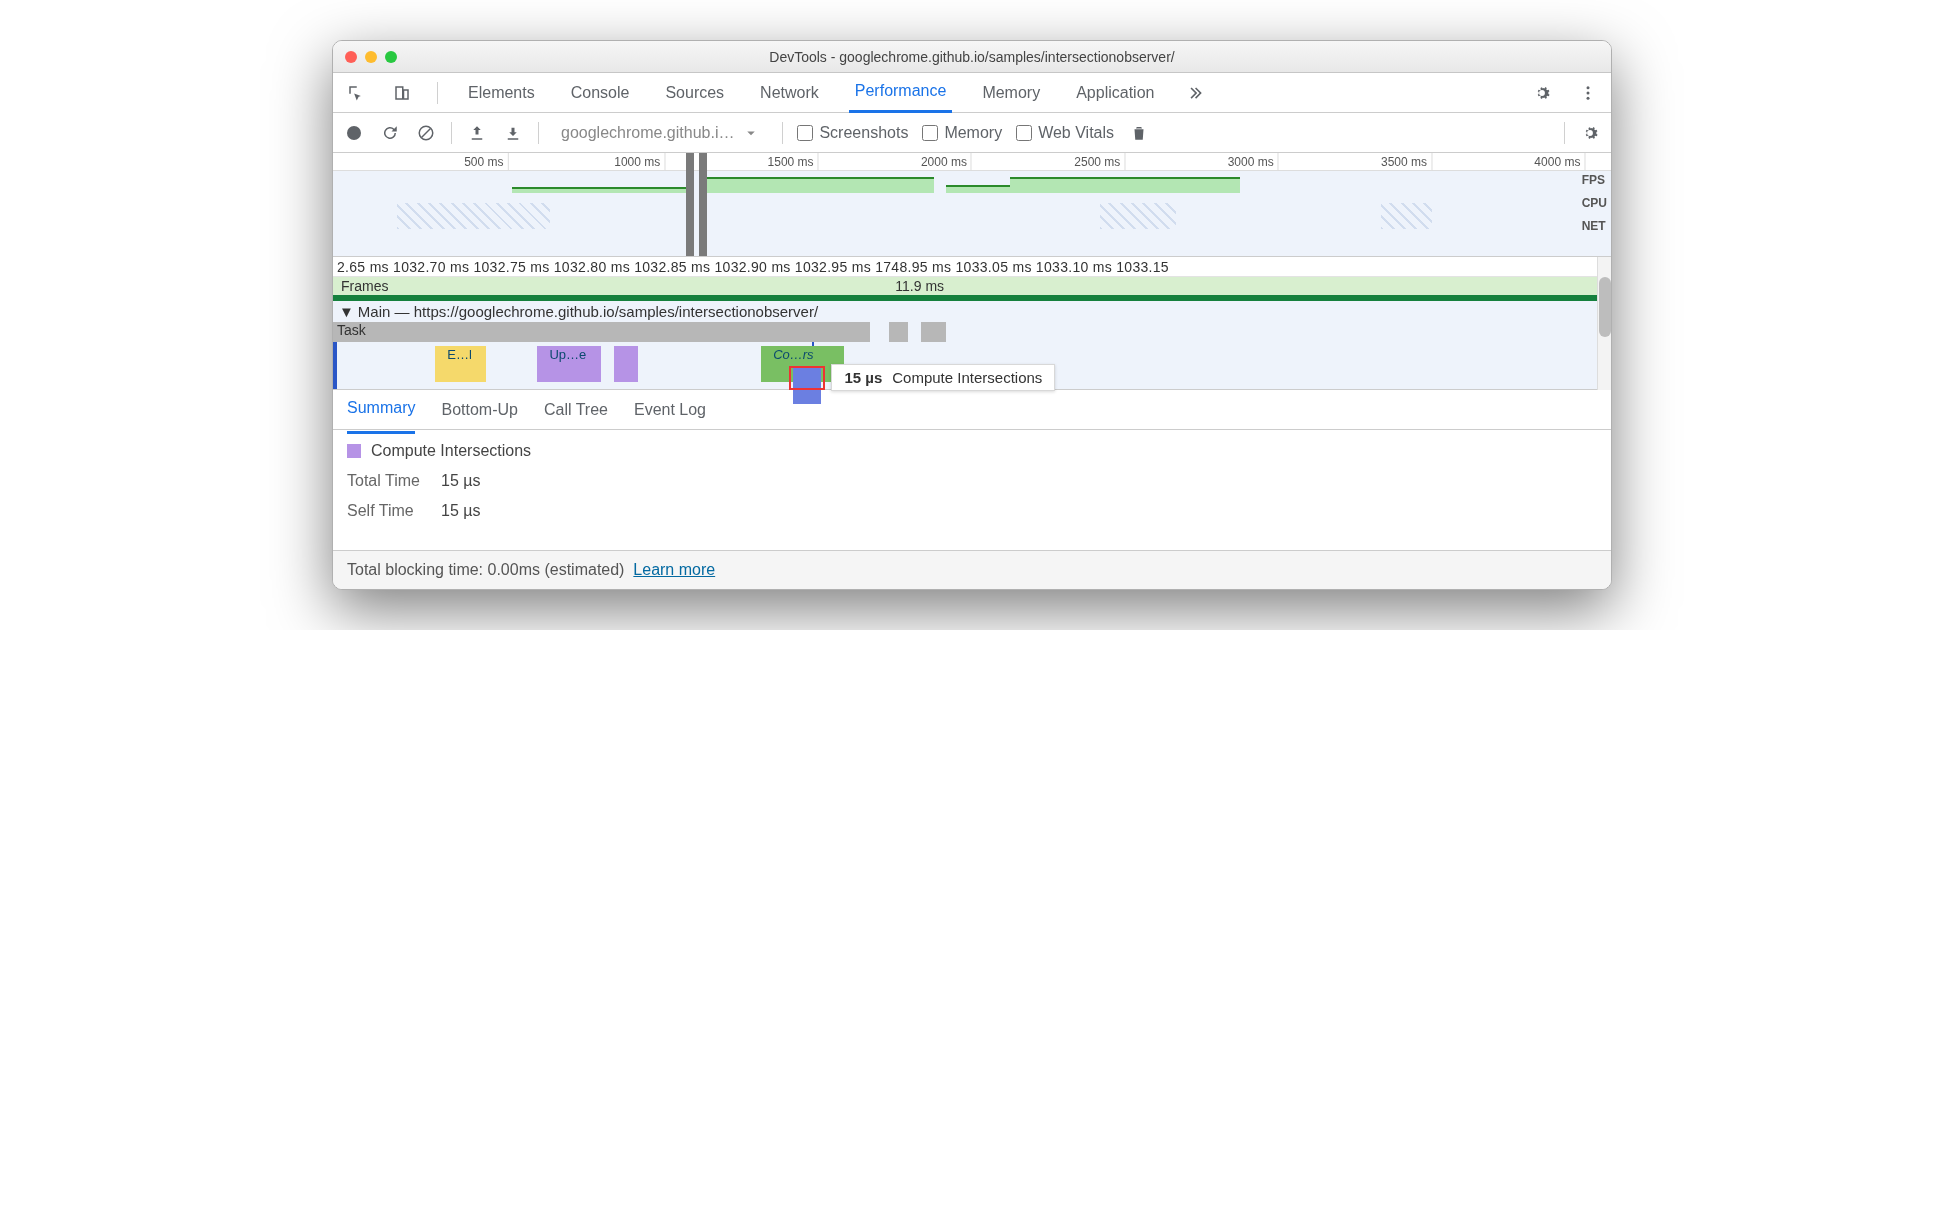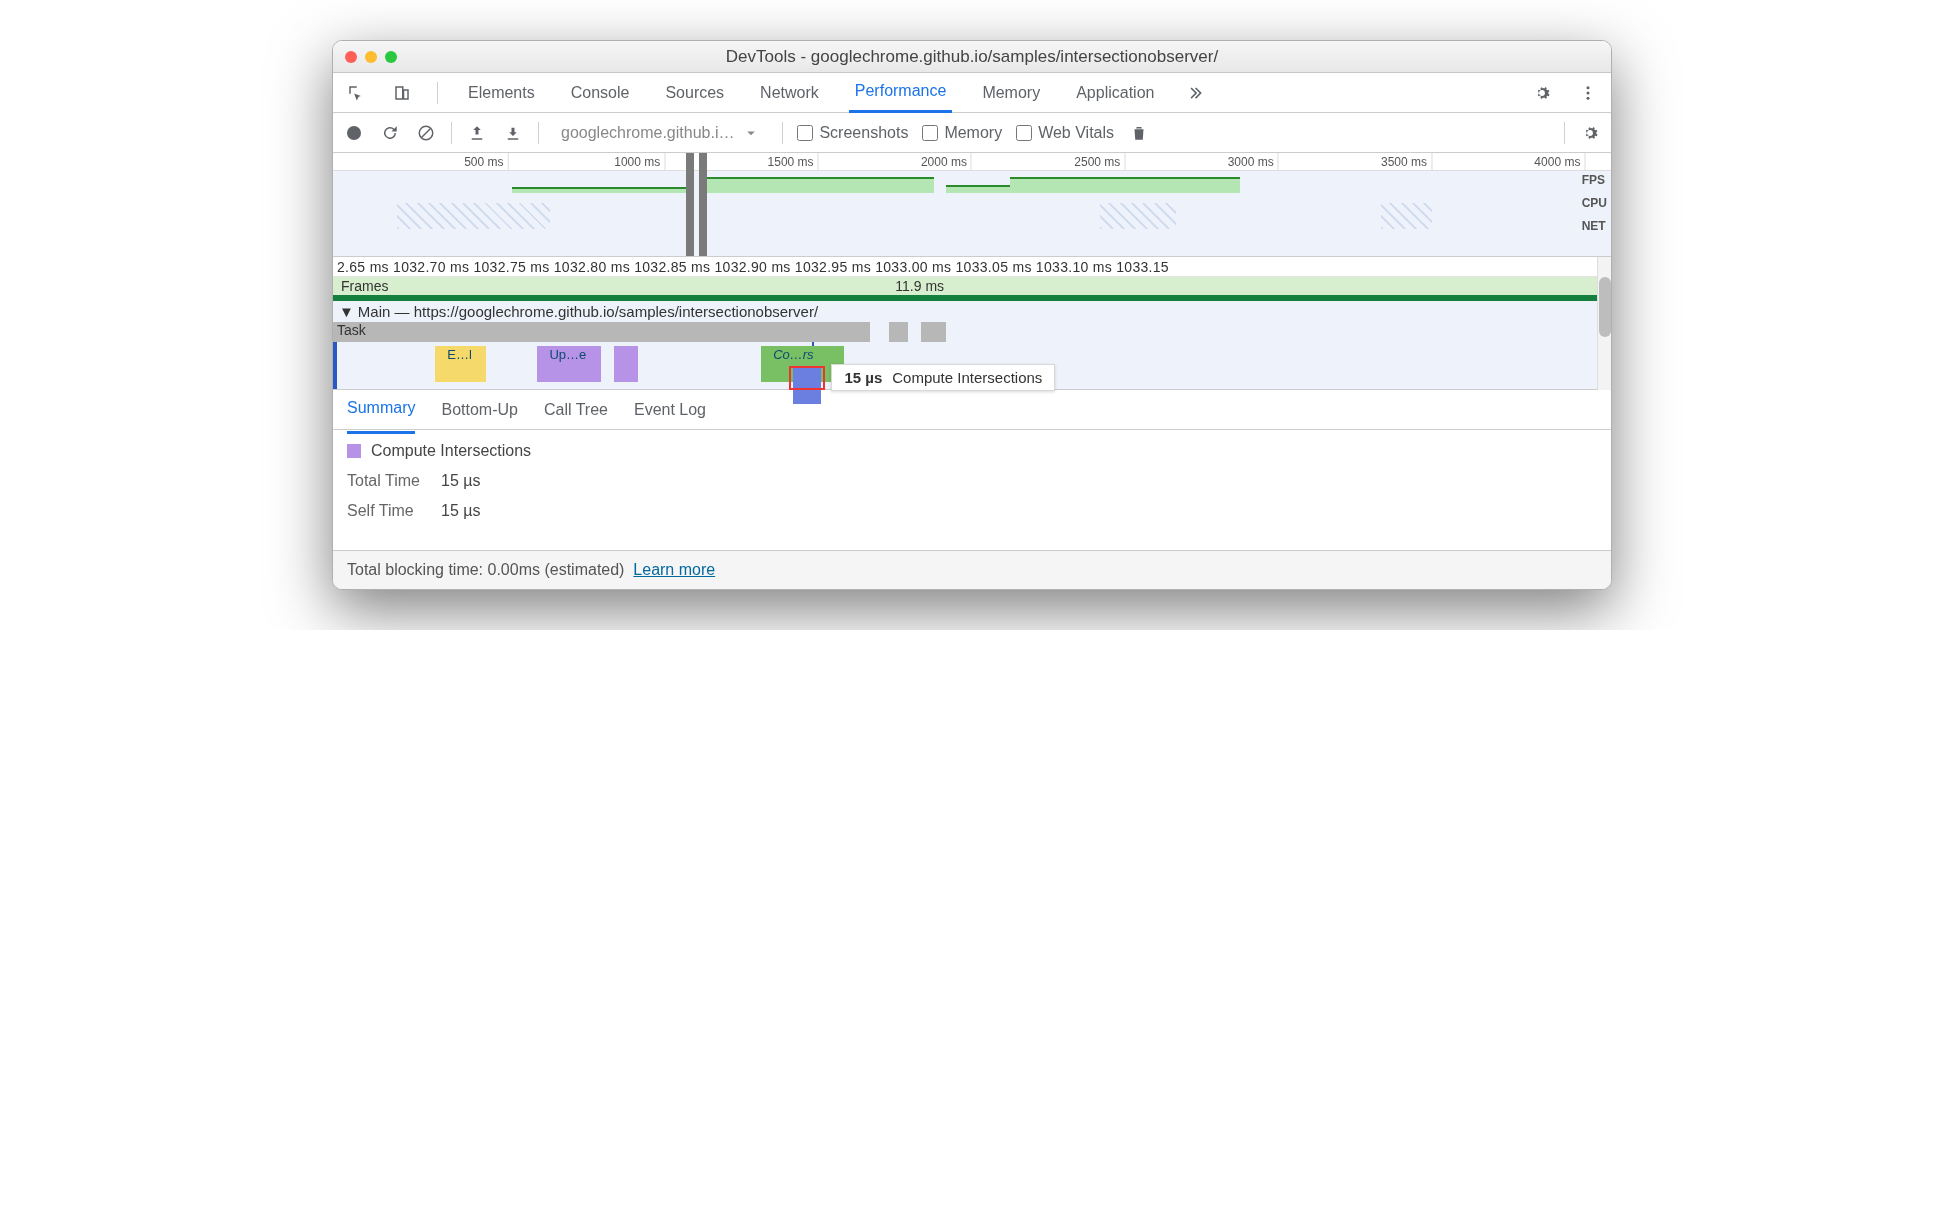--- a/index.html
+++ b/index.html
@@ -5,21 +5,21 @@
   * { margin:0; padding:0; box-sizing:border-box; }
   body { font-family: "Helvetica Neue", Arial, sans-serif; background:#fff; color:#333; font-size:14px; }
 
   .shell { width:1280px; border:1px solid #b0b0b0; border-radius:10px; overflow:hidden; margin:40px auto; box-shadow:0 20px 60px rgba(0,0,0,0.5); background:#fff; }
 
   
   .titlebar { height:32px; background:linear-gradient(#f6f6f6,#e8e8e8); border-bottom:1px solid #c6c6c6; display:flex; align-items:center; position:relative; }
   .traffic { display:flex; gap:8px; margin-left:12px; }
   .dot { width:12px; height:12px; border-radius:50%; }
   .dot.red{background:#ff5f57;} .dot.yellow{background:#febc2e;} .dot.green{background:#28c840;}
-  .titlebar-title { position:absolute; left:0; right:0; text-align:center; font-size:17px; color:#444; font-weight:500; pointer-events:none; }
+  .titlebar-title { position:absolute; left:0; right:0; text-align:center; font-size:14px; color:#444; font-weight:500; pointer-events:none; }
 
   
   .tabs { height:40px; border-bottom:1px solid #ccc; display:flex; align-items:center; padding:0 12px; gap:24px; color:#5f6368; font-size:16px; }
   .tabs .icon-btn { width:22px; height:22px; display:flex; align-items:center; justify-content:center; color:#5f6368; cursor:pointer; }
   .tabs .tab { padding:0 6px; height:40px; display:flex; align-items:center; cursor:pointer; }
   .tabs .tab.active { color:#1a73e8; border-bottom:3px solid #1a73e8; font-weight:500; }
   .tabs .spacer { flex:1; }
   .tabs .divider { width:1px; height:22px; background:#d0d0d0; }
 
   
@@ -226,21 +226,21 @@
     <div class="fps-bar" style="left:48%; width:5%; height:8px; top:32px"></div>
     <div class="fps-bar" style="left:53%; width:18%;"></div>
     <div class="cpu-hatch" style="left:5%; width:12%"></div>
     <div class="cpu-hatch" style="left:60%; width:6%"></div>
     <div class="cpu-hatch" style="left:82%; width:4%"></div>
     <div class="sel-handle" style="left:27.6%"></div>
     <div class="sel-handle" style="left:28.6%"></div>
   </div>
 
   <div class="flame">
-    <div class="flame-ticks">2.65 ms 1032.70 ms 1032.75 ms 1032.80 ms 1032.85 ms 1032.90 ms 1032.95 ms 1033.00 ms 1033.05 ms 1033.10 ms 1033.15</div>
+    <div class="flame-ticks">2.65 ms 1032.70 ms 1032.75 ms 1032.80 ms 1032.85 ms 1032.90 ms 1032.95 ms 1748.95 ms 1033.05 ms 1033.10 ms 1033.15</div>
     <div class="flame-frames">
       <span class="lbl">Frames</span>
       <span class="dur">11.9 ms</span>
     </div>
     <div class="flame-main">
       <span>▼</span>
       <span>Main — https://googlechrome.github.io/samples/intersectionobserver/</span>
     </div>
     <div class="flame-rows">
       <div class="edge-handle" style="left:0"></div>

